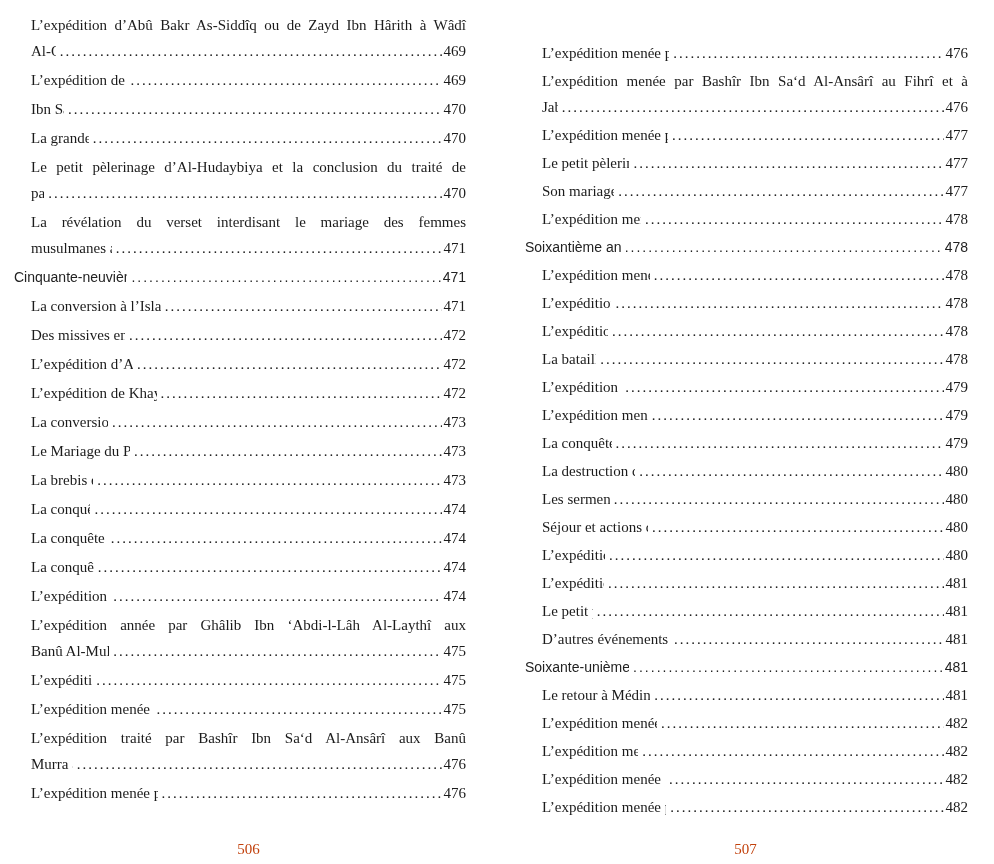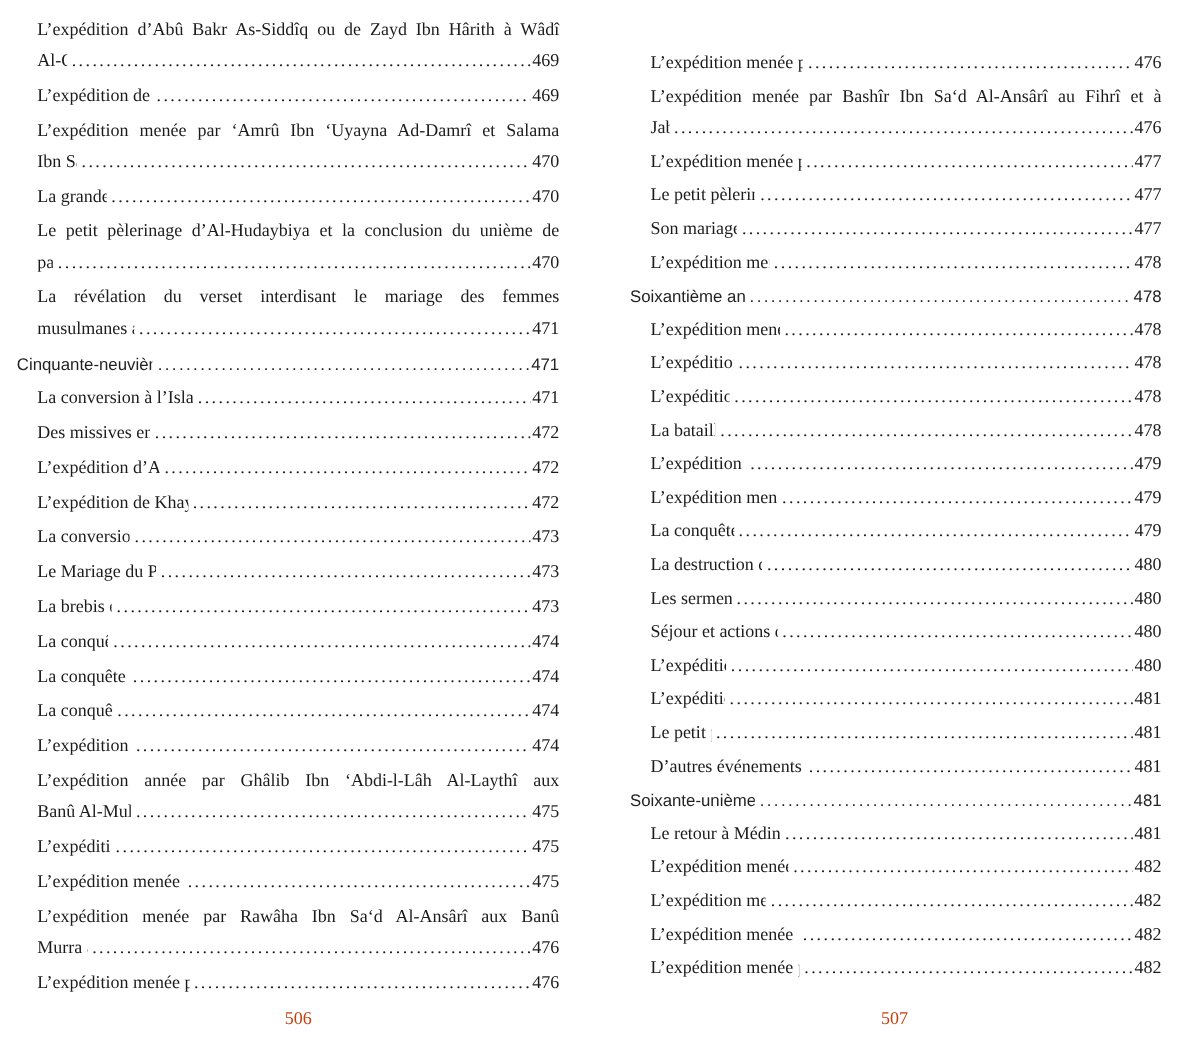--- a/index.html
+++ b/index.html
@@ -99,36 +99,35 @@
           </div>
         </div>
         <div class="toc-entry">
           <div class="row">
             <span class="t">L’expédition de Kurz Ibn Jâbir Al-Fihrî</span>
             <span class="leader"></span>
             <span class="n">469</span>
           </div>
         </div>
         <div class="toc-entry">
-          <div class="just">L’expédition menée par ‘Amrû Ibn ‘Uyayna Ad-Damrî et Salama</div>
           <div class="row">
             <span class="t">Ibn Salama</span>
             <span class="leader"></span>
             <span class="n">470</span>
           </div>
         </div>
         <div class="toc-entry">
           <div class="row">
             <span class="t">La grande sécheresse</span>
             <span class="leader"></span>
             <span class="n">470</span>
           </div>
         </div>
         <div class="toc-entry">
-          <div class="just">Le petit pèlerinage d’Al-Hudaybiya et la conclusion du unième de</div>
+          <div class="just">Le petit pèlerinage d’Al-Hudaybiya et la conclusion du traité de</div>
           <div class="row">
             <span class="t">paix</span>
             <span class="leader"></span>
             <span class="n">470</span>
           </div>
         </div>
         <div class="toc-entry">
           <div class="just">La révélation du verset interdisant le mariage des femmes</div>
           <div class="row">
             <span class="t">musulmanes avec les mécréants</span>
@@ -236,21 +235,21 @@
           </div>
         </div>
         <div class="toc-entry">
           <div class="row">
             <span class="t">L’expédition menée par ‘Umar Ibn Al-Khattâb à Turba</span>
             <span class="leader"></span>
             <span class="n">475</span>
           </div>
         </div>
         <div class="toc-entry">
-          <div class="just">L’expédition menée par Rawâha Ibn Sa‘d Al-Ansârî aux Banû</div>
+          <div class="just">L’expédition traité par Bashîr Ibn Sa‘d Al-Ansârî aux Banû</div>
           <div class="row">
             <span class="t">Murra à Fadak</span>
             <span class="leader"></span>
             <span class="n">476</span>
           </div>
         </div>
         <div class="toc-entry">
           <div class="row">
             <span class="t">L’expédition menée par Ghâlib Ibn ‘Abdi-l-Lâh Al-Laythî</span>
             <span class="leader"></span>

